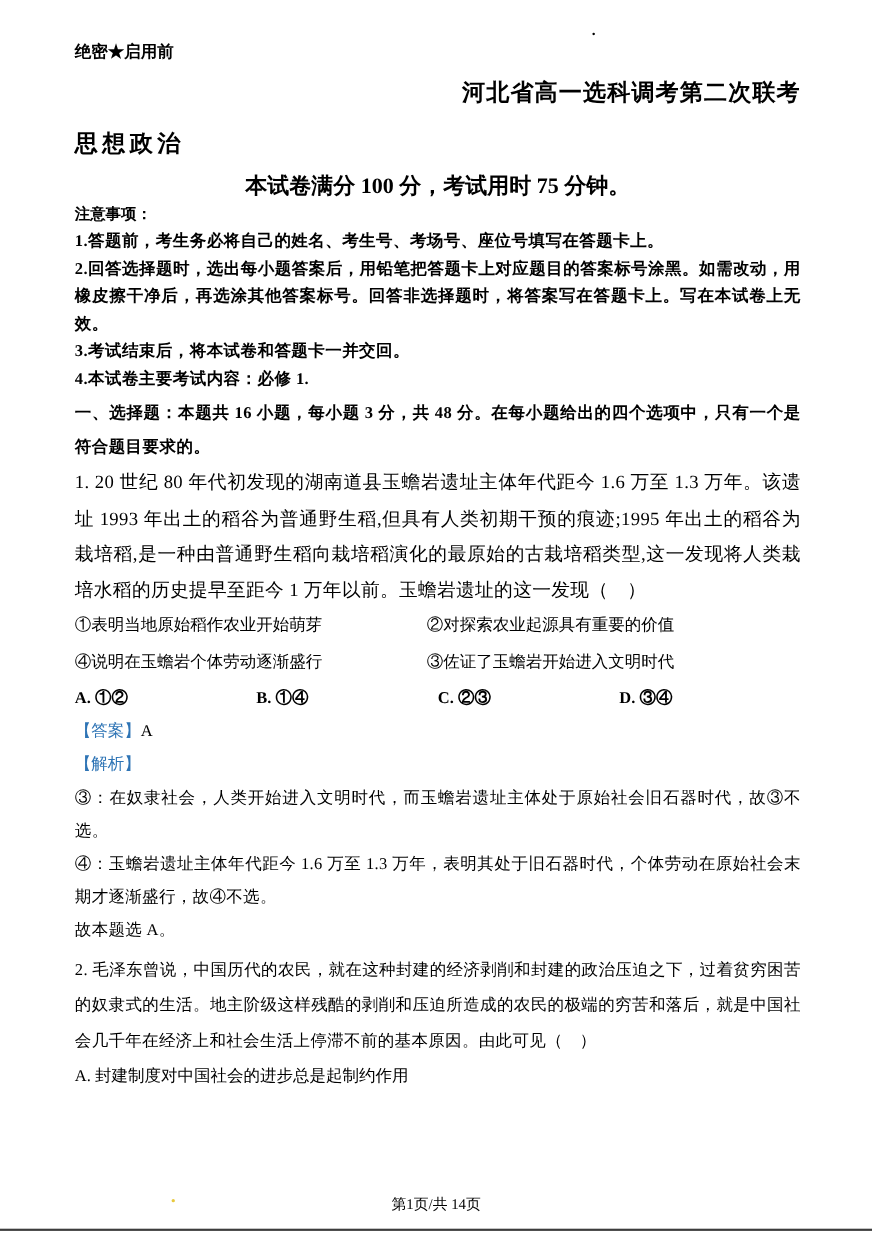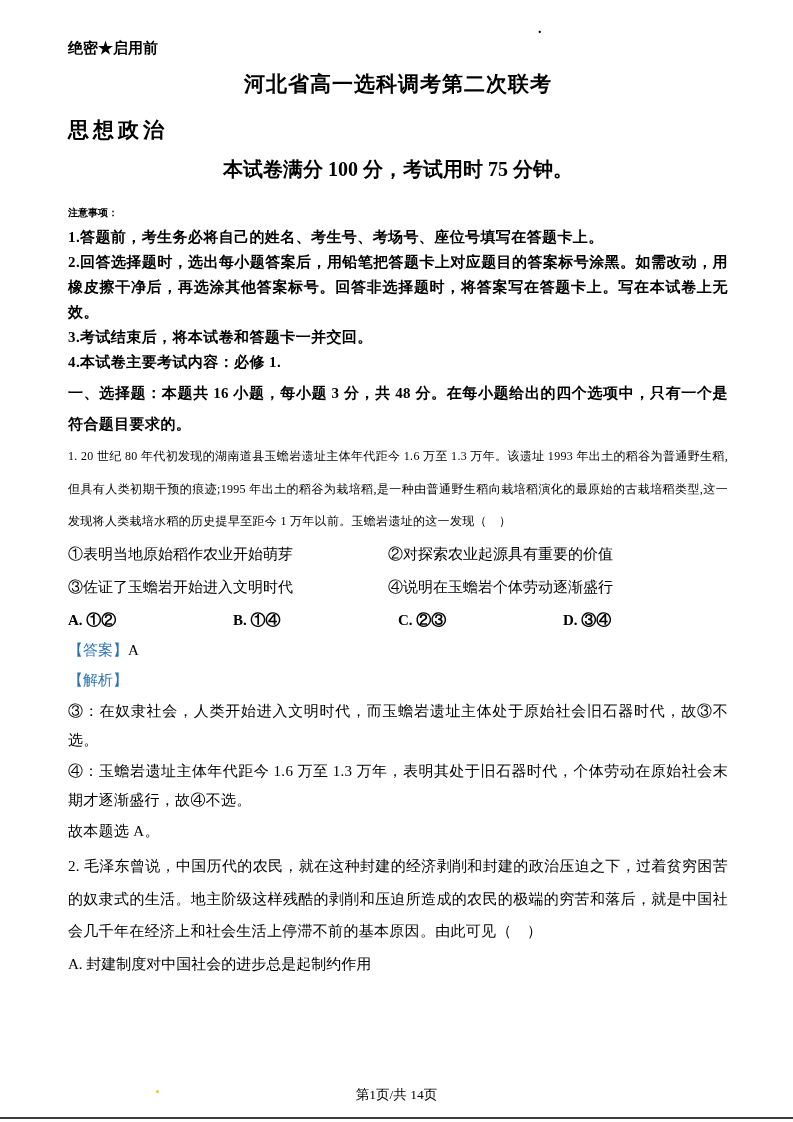--- a/index.html
+++ b/index.html
@@ -20,51 +20,51 @@
   .stray-dot {
     position: absolute; left: 538px; top: 22px;
     font-size: 14px; font-weight: 700; line-height: 14px;
   }
 
   .secrecy {
     padding-top: 38px;
     font-size: 15px; font-weight: 700; line-height: 20px;
   }
   .title {
-    margin-top: 13px; text-align: center;
+    margin-top: 13px; text-align: right;
     font-size: 21px; font-weight: 700; line-height: 26px;
     letter-spacing: 1px;
   }
   .subject {
     margin-top: 20px; text-align: left;
     font-size: 21px; font-weight: 700; line-height: 26px;
     letter-spacing: 4px;
   }
   .meta {
     margin-top: 15px; text-align: center;
     font-size: 20px; font-weight: 700; line-height: 22px;
   }
 
   .notice-heading {
-    margin-top: 20px;
-    font-size: 10px; font-weight: 700; line-height: 25px;
+    margin-top: 3px;
+    font-size: 14px; font-weight: 700; line-height: 25px;
   }
   .notice-item {
     font-size: 15px; font-weight: 700; line-height: 25px;
     letter-spacing: 0.4px; text-align: justify;
   }
 
   .section-heading {
     margin-top: 3px;
     font-size: 15px; font-weight: 700; line-height: 31px;
     letter-spacing: 0.4px; text-align: justify;
   }
 
   .stem {
-    font-size: 12px; line-height: 32.5px;
+    font-size: 17px; line-height: 32.5px;
     letter-spacing: 0.3px; text-align: justify;
   }
   .stmt-row {
     display: grid; grid-template-columns: 320px 1fr;
     font-size: 15px; line-height: 33px;
   }
   .choices {
     display: grid; grid-template-columns: 165px 165px 165px 1fr;
     font-size: 15px; line-height: 33px; font-weight: bold;
   }
@@ -126,22 +126,22 @@
 
     <div class="section-heading">一、选择题：本题共 16 小题，每小题 3 分，共 48 分。在每小题给出的四个选项中，只有一个是符合题目要求的。</div>
 
     <div class="stem">1. 20 世纪 80 年代初发现的湖南道县玉蟾岩遗址主体年代距今 1.6 万至 1.3 万年。该遗址 1993 年出土的稻谷为普通野生稻,但具有人类初期干预的痕迹;1995 年出土的稻谷为栽培稻,是一种由普通野生稻向栽培稻演化的最原始的古栽培稻类型,这一发现将人类栽培水稻的历史提早至距今 1 万年以前。玉蟾岩遗址的这一发现（　）</div>
 
     <div class="stmt-row">
       <span>①表明当地原始稻作农业开始萌芽</span>
       <span>②对探索农业起源具有重要的价值</span>
     </div>
     <div class="stmt-row">
+      <span>④说明在玉蟾岩个体劳动逐渐盛行</span>
       <span>③佐证了玉蟾岩开始进入文明时代</span>
-      <span>④说明在玉蟾岩个体劳动逐渐盛行</span>
     </div>
 
     <div class="choices">
       <span>A. ①②</span>
       <span>B. ①④</span>
       <span>C. ②③</span>
       <span>D. ③④</span>
     </div>
 
     <div class="answer-line">

